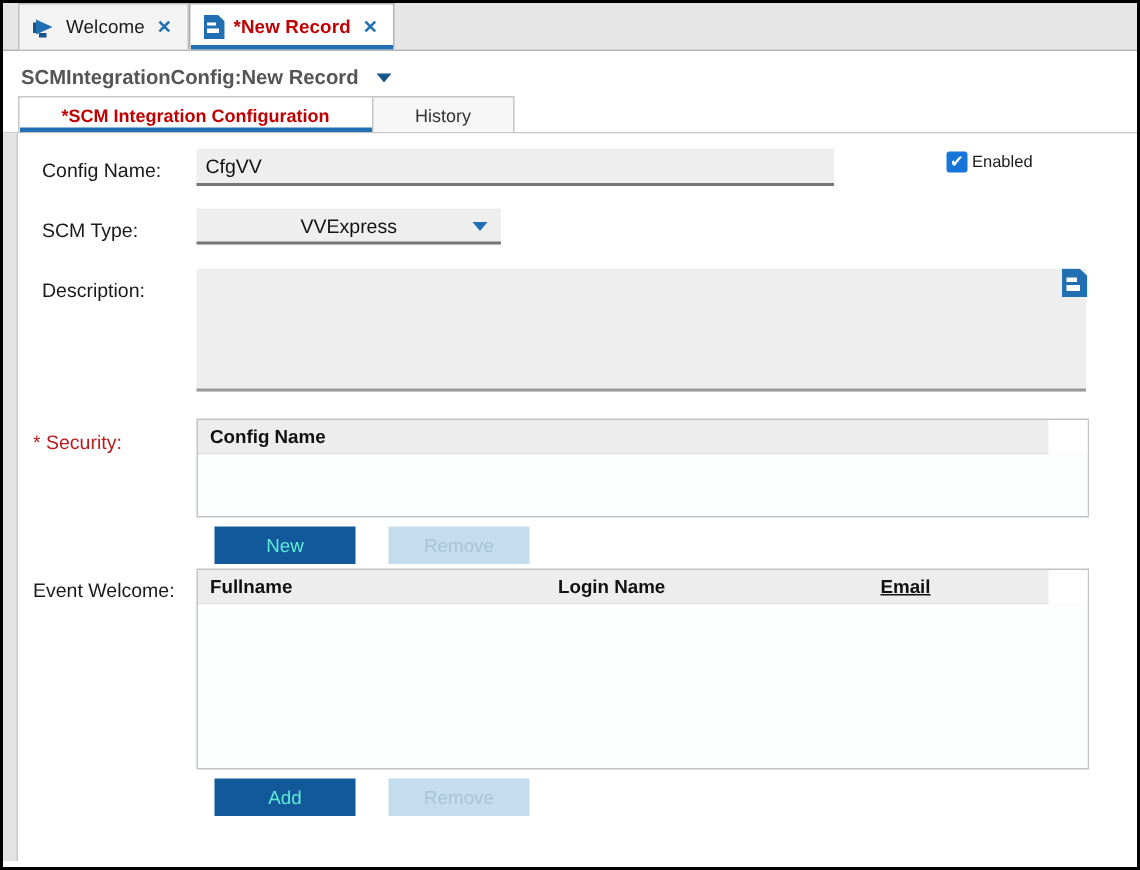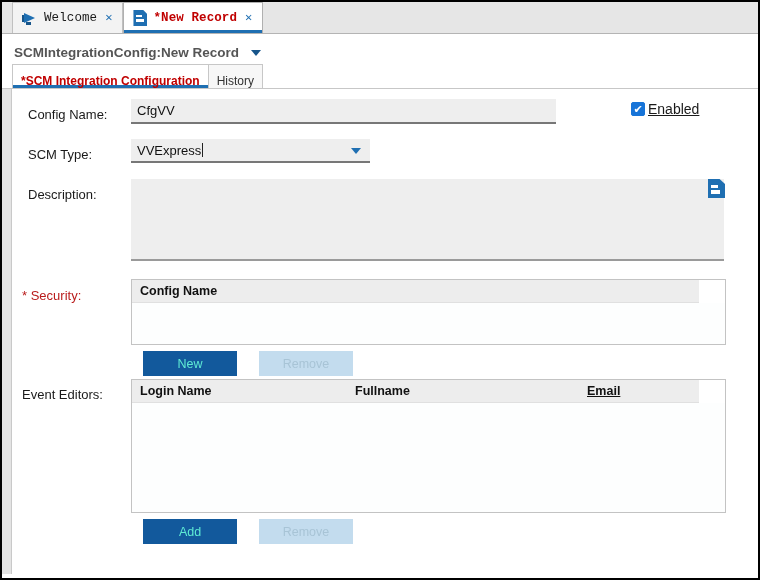--- a/index.html
+++ b/index.html
@@ -19,21 +19,20 @@
 
   
   .tabstrip {
     position: relative;
     height: 32px;
     background: #e6e6e6;
     border-bottom: 1px solid #b4b4b4;
     display: flex;
     align-items: flex-end;
     padding-left: 10px;
-    font-family: Liberation Mono, monospace;
   }
   .wtab {
     height: 31px;
     display: flex;
     align-items: center;
     gap: 6px;
     padding: 0 10px 0 9px;
     font-size: 12.5px;
     color: #1a1a1a;
     background: #f3f3f3;
@@ -112,22 +111,22 @@
     position: relative;
     display: flex;
     align-items: flex-end;
     height: 25px;
     padding-left: 10px;
     border-bottom: 1px solid #c7c7c7;
     background: #ffffff;
   }
   .ftab {
     height: 24px;
-    display: flex; align-items: flex-end;
-    padding: 0 8px;
+    display: flex; align-items: center;
+    padding: 0 28px;
     font-size: 12px;
     border: 1px solid #c7c7c7;
     border-bottom: none;
     background: #f7f7f7;
     color: #333;
     cursor: pointer;
     margin-right: -1px;
   }
   .ftab.active {
     background: #ffffff;
@@ -310,27 +309,27 @@
       <div class="row" style="left:15px; top:16px;">
         <span class="lbl">Config Name:</span>
       </div>
       <input class="txtfield" type="text" style="position: absolute; left: 118px; top: 10px; width: 425px;" value="CfgVV">
 
       <div class="row" style="left:618px; top:12px; display:flex; align-items:center; gap:3px;">
         <span style="width:14px;height:14px;background:#1774d8;border:1px solid #1774d8;border-radius:2px;
                      color:#fff;font-size:11px;line-height:12px;text-align:center;display:inline-block;">
           <span>✔</span>
         </span>
-        <span class="lbl" style="font-size:14px;text-decoration:underline;">Enabled</span>
+        <span class="lbl" style="font-size:11px;">Enabled</span>
       </div>
 
       <div class="row" style="left:15px; top:56px;">
         <span class="lbl">SCM Type:</span>
       </div>
-      <div class="selectfield" style="position:absolute; left:118px; top:50px; width:239px; height:24px;">
+      <div class="selectfield" style="position:absolute; left:118px; top:50px; width:203px; height:24px;flex-direction:column;">
         <span>VVExpress</span>
         <span class="caretblink"></span>
         <span class="caret"></span>
       </div>
 
       <div class="row" style="left:15px; top:96px;">
         <span class="lbl">Description:</span>
       </div>
       <textarea class="textarea-box" style="position: absolute; left: 118px; top: 90px; width: 593px; height: 82px;" placeholder=""></textarea>
       <div class="desc-doc-icon" style="position:absolute; left:695px; top:90px;">
@@ -348,26 +347,26 @@
           <span class="gap-col" style="width:26px;"></span>
         </div>
         <div class="grid-body" style="height:41px;"></div>
       </div>
       <div class="btnrow" style="position:absolute; left:130px; top:262px;">
         <button class="btn">New</button>
         <button class="btn disabled">Remove</button>
       </div>
 
       <div class="row" style="left:9px; top:296px;">
-        <span class="lbl">Event Editors:</span>
+        <span class="lbl">Event Welcome:</span>
       </div>
       <div class="grid" style="position:absolute; left:118px; top:290px; width:595px; height:134px;">
         <div class="grid-head">
+          <span class="gh" style="width:232px;">Fullname</span>
           <span class="gh" style="width:215px;">Login Name</span>
-          <span class="gh" style="width:232px;">Fullname</span>
           <span class="gh" style="width:120px;text-decoration:underline;">Email</span>
           <span class="gap-col" style="width:26px;"></span>
         </div>
         <div class="grid-body" style="height:109px;"></div>
       </div>
       <div class="btnrow" style="position:absolute; left:130px; top:430px;">
         <button class="btn">Add</button>
         <button class="btn disabled">Remove</button>
       </div>
 

